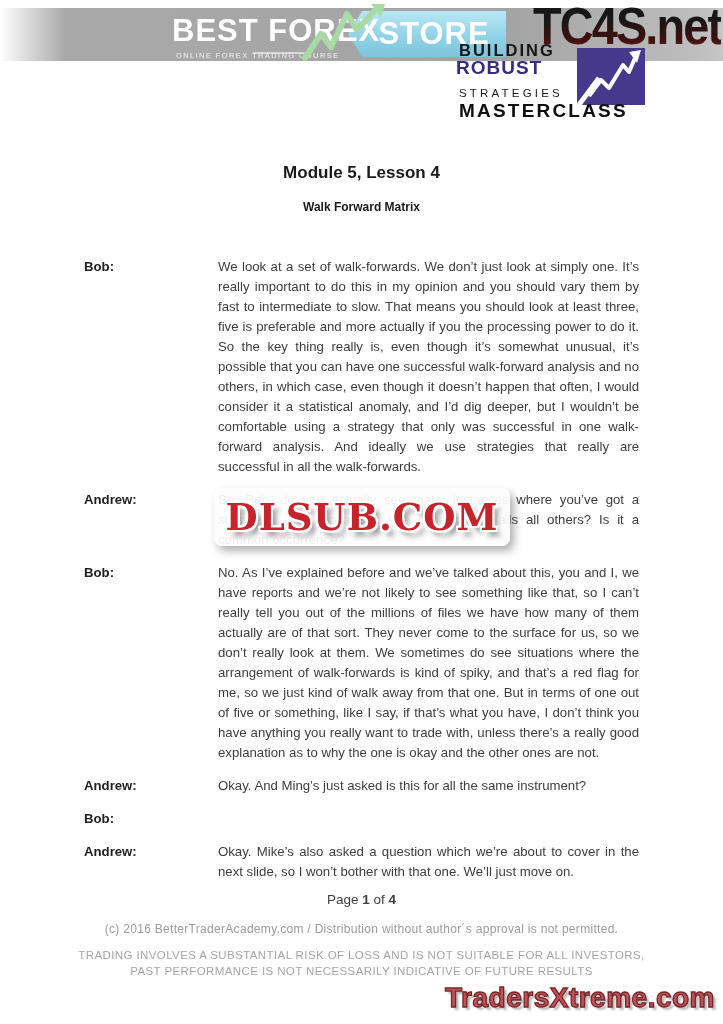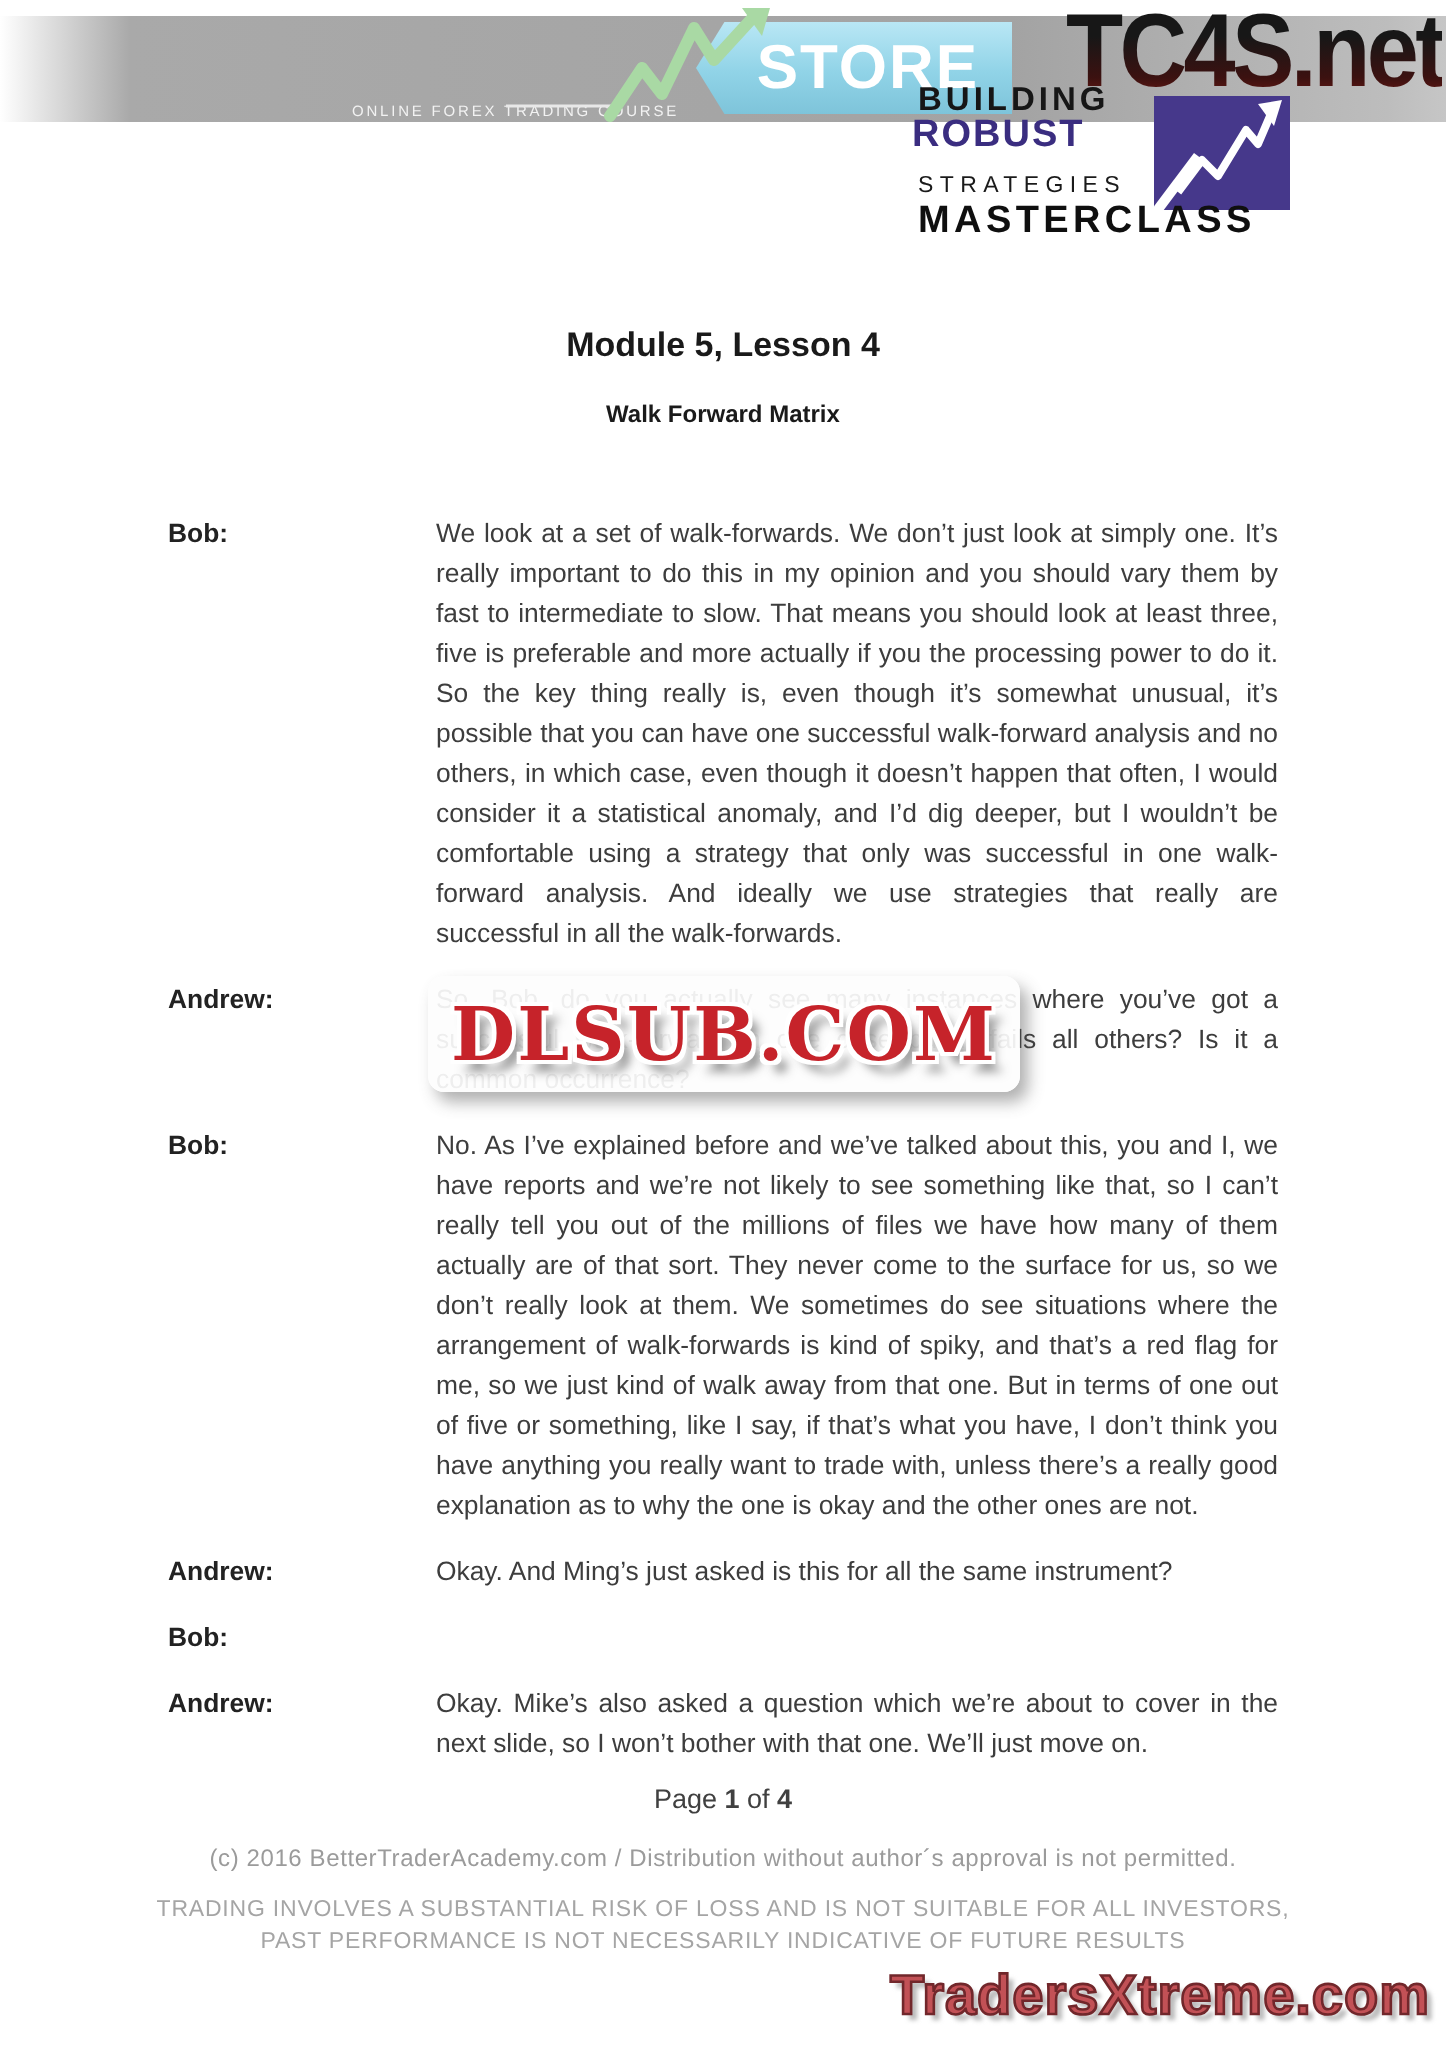--- a/index.html
+++ b/index.html
@@ -70,20 +70,21 @@
     letter-spacing:0.5px; color:#c25156; -webkit-text-stroke:1.3px #71272b;
     text-shadow:3px 3px 2px rgba(150,150,150,0.65); }
 </style>
 </head>
 <body>
 
 <div class="page">
 
   <div class="gray-bar"></div>
 
+  <div class="bestforex">BEST FOREX</div>
   <div class="tagline">ONLINE FOREX TRADING COURSE</div>
 
   <svg class="zigzag-svg" width="136" height="62" viewBox="0 0 136 62">
     <line x1="0" y1="49" x2="56" y2="49" stroke="#e8e8e8" stroke-width="1.5"></line>
     <polyline points="52,54 68,30 78,43 94,10 104,26 126,2" fill="none" stroke="#a9d9a4" stroke-width="6" stroke-linecap="round" stroke-linejoin="round"></polyline>
     <polygon points="118,0 132,0 128,14" fill="#a9d9a4"></polygon>
   </svg>
 
   <div class="store-banner">
     <span>STORE</span>

